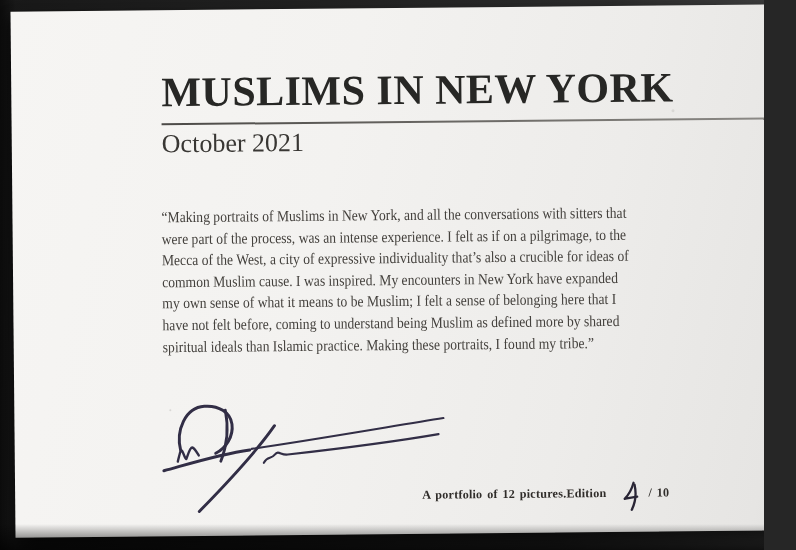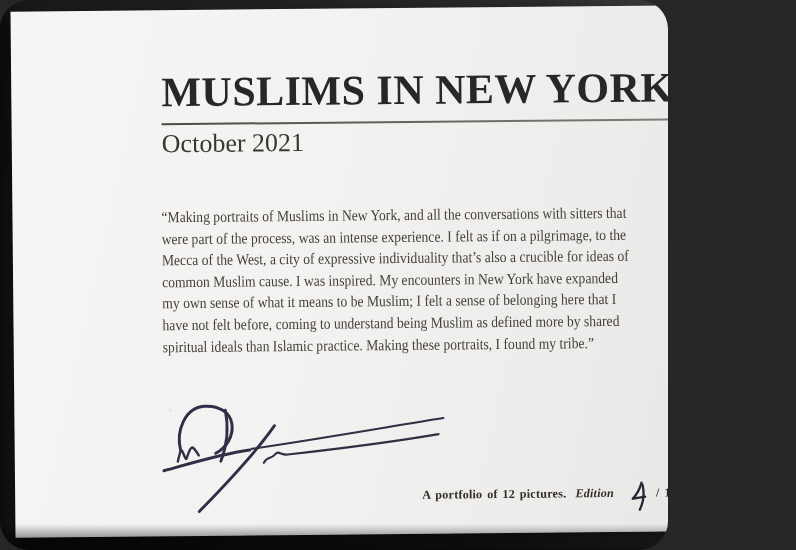--- a/index.html
+++ b/index.html
@@ -2,23 +2,22 @@
 <html><head>
 <meta charset="utf-8">
 <style>
   html,body{margin:0;padding:0;}
   body{
     width:796px;height:550px;overflow:hidden;
     font-family:"Liberation Serif", serif;
     background:#262626;
   }
   .mat{
-    position:relative;width:668px;height:550px;overflow:hidden;
+    position:relative;width:764px;height:550px;overflow:hidden;
     background:linear-gradient(96deg,#191919 0%,#222222 40%,#2d2d2d 75%,#3f3f3f 94%,#454545 100%);
-    border-radius:29px;
   }
   .mat::after{
     content:"";position:absolute;left:0;right:0;bottom:0;height:26px;
     background:linear-gradient(to top,rgba(0,0,0,.72),rgba(0,0,0,0));
     pointer-events:none;
   }
   .mat::before{
     content:"";position:absolute;left:0;top:0;bottom:0;width:16px;
     background:linear-gradient(to right,rgba(0,0,0,.5),rgba(0,0,0,0));
     pointer-events:none;
@@ -51,21 +50,21 @@
   }
   .qline{white-space:nowrap;}
   .signature-svg{position:absolute;left:140px;top:383px;width:300px;height:130px;}
   .signature-svg path{fill:none;stroke:#322e46;stroke-linecap:round;stroke-linejoin:round;}
   .colophon{
     position:absolute;left:407px;top:480px;
     display:flex;align-items:flex-start;
     font-size:12.2px;line-height:14px;font-weight:bold;
     color:#302d2a;letter-spacing:.2px;word-spacing:1.5px;white-space:nowrap;
   }
-  .colophon .gap1{margin-left:9px;font-style:italic;}
+  .colophon .gap1{}
   .four-svg{width:19px;height:31px;margin:-5px 7px 0 16px;}
   .four-svg path{fill:none;stroke:#292535;stroke-width:2.3;stroke-linecap:round;stroke-linejoin:round;}
   .speck{position:absolute;border-radius:50%;background:#d9d8d5;}
   .speck.s1{left:660px;top:104px;width:3px;height:3px;}
   .speck.s2{left:155px;top:399px;width:2px;height:2px;}
 </style>
 </head>
 <body>
 
 <div class="mat">

